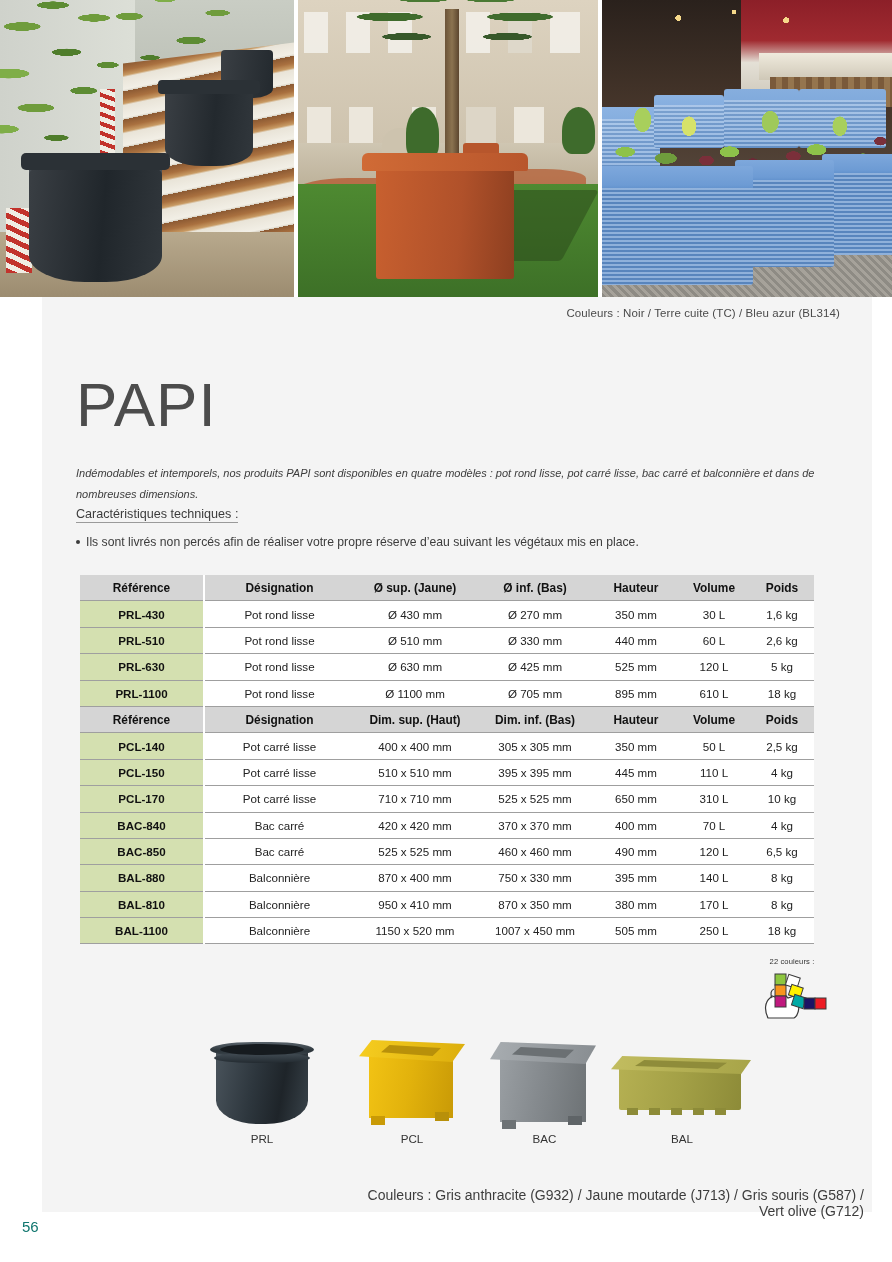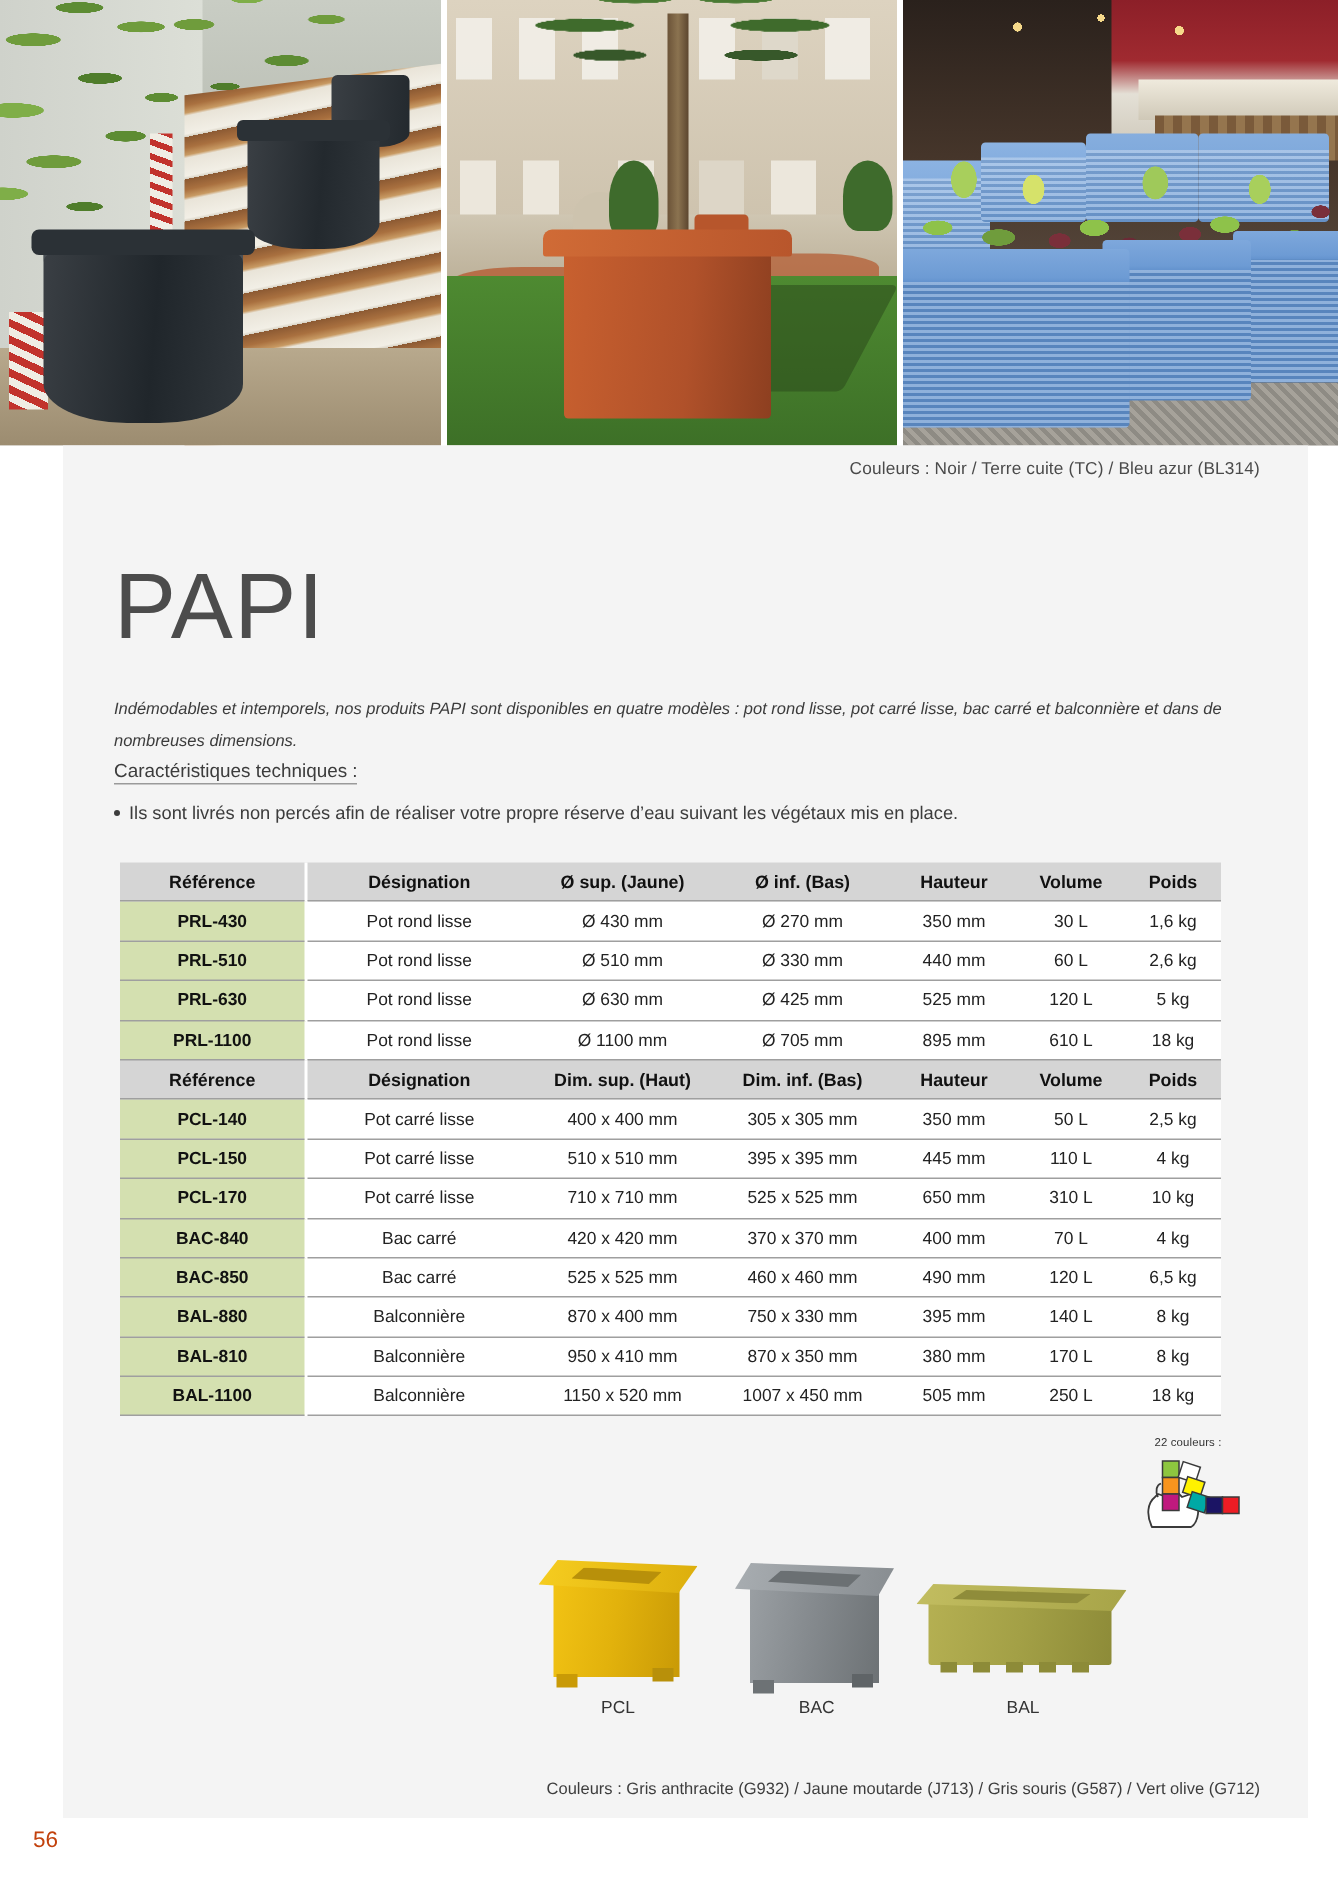--- a/index.html
+++ b/index.html
@@ -429,27 +429,27 @@
     position: absolute; left: 28px; top: 28px; width: 92px; height: 9px;
     background: #8f8c3a;
     clip-path: polygon(10% 0%, 100% 30%, 90% 100%, 0% 66%);
   }
   .bal-feet {
     position: absolute; left: 20px; top: 76px; width: 104px; height: 7px;
     background: repeating-linear-gradient(90deg,#8d8b38 0 11px, transparent 11px 22px);
   }
 
   .colours-bottom {
-    position: absolute; left: 288px; top: 890px; width: 510px;
-    text-align: right; font-size: 11px; color: #3d3d3d;
+    position: absolute; left: 312px; top: 890px; width: 510px;
+    text-align: right; font-size: 14px; color: #3d3d3d;
   }
 
   .page-num {
     position: absolute; left: 22px; top: 1218px;
-    font-size: 15px; color: #c2410c;
+    font-size: 15px; color: #0f766e;
   }
 </style>
 </head>
 <body>
 
 <div id="page">
 
   <div class="banner">
 
     <div class="photo photo-1">
@@ -685,20 +685,27 @@
           <rect x="36" y="18" width="12" height="11" fill="#fff200" transform="rotate(18 42 23)"></rect>
           <rect x="39" y="28" width="12" height="11" fill="#00a9a5" transform="rotate(18 45 33)"></rect>
           <rect x="50" y="30" width="11" height="11" fill="#1b1464"></rect>
           <rect x="61" y="30" width="11" height="11" fill="#ed1c24"></rect>
         </g>
       </svg>
     </div>
 
     <div class="thumbs">
 
+      <div class="thumb t-prl">
+        <div class="prl-pot"></div>
+        <div class="prl-rim"></div>
+        <div class="prl-rim2"></div>
+        <div class="prl-inner"></div>
+        <div class="cap">PRL</div>
+      </div>
 
       <div class="thumb t-pcl">
         <div class="pcl-body"></div>
         <div class="pcl-top"></div>
         <div class="pcl-rim-dark"></div>
         <div class="pcl-foot-l"></div>
         <div class="pcl-foot-r"></div>
         <div class="cap">PCL</div>
       </div>
 

